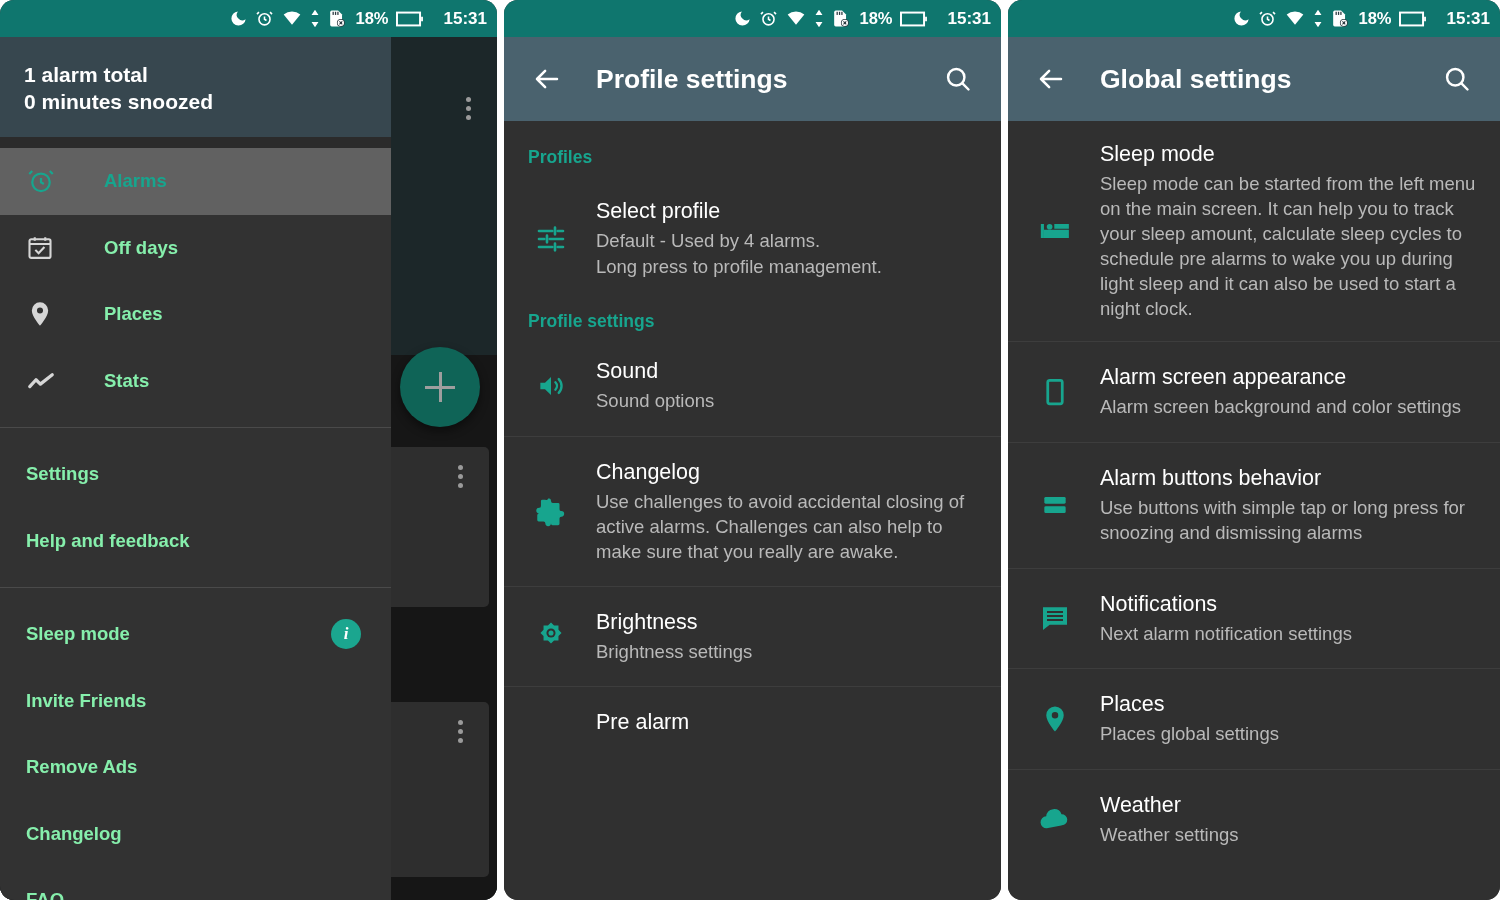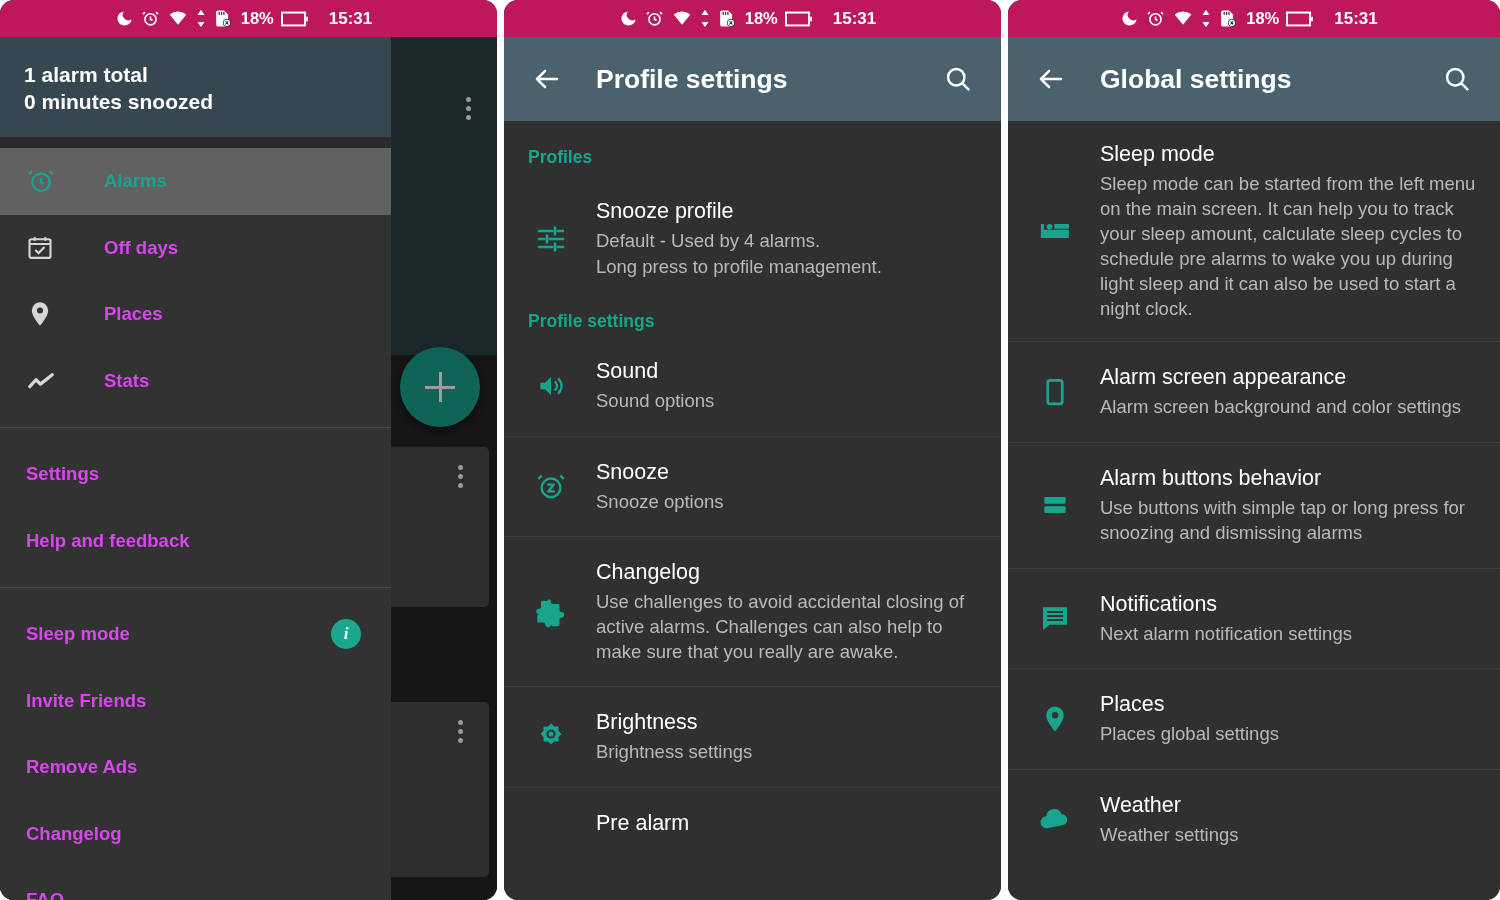--- a/index.html
+++ b/index.html
@@ -17,22 +17,22 @@
     overflow: hidden;
     border-radius: 14px;
   }
   .phone.p1 { width: 497px; }
   .phone.p2 { width: 497px; margin-left: 7px; }
   .phone.p3 { width: 492px; margin-left: 7px; }
 
   
   .statusbar {
     height: 37px; width: 100%;
-    background: #be185d;
-    display: flex; align-items: center; justify-content: center;
+    background: #0f766e;
+    display: flex; align-items: center; justify-content: flex-end;
     padding-right: 10px;
     color: #ffffff;
     position: relative; z-index: 40;
   }
   .sb-icons { display: flex; align-items: center; gap: 7px; }
   .sb-pct { font-size: 16.5px; font-weight: bold; margin-left: 2px; }
   .sb-time { font-size: 17px; font-weight: bold; margin-left: 13px; }
   .sb-icon svg { display:block; }
 
   
@@ -95,21 +95,21 @@
   }
   .dh-line { color: #ffffff; font-size: 21px; font-weight: bold; line-height: 27px; }
   .drawer-gap { height: 11px; background: #2b2b2b; flex: 0 0 auto;}
   .nav-item {
     height: 66.5px; display: flex; align-items: center;
     padding-left: 26px;
   }
   .nav-item.selected { background: #616161; }
   .nav-ico { width: 40px; display: flex; align-items: center; justify-content: flex-start; flex: 0 0 auto;}
   .nav-label {
-    color: #d946ef; font-size: 18.5px; font-weight: bold;
+    color: #86efac; font-size: 18.5px; font-weight: bold;
     margin-left: 38px;
   }
   .nav-item.selected .nav-label { color: #17a58e; }
   .nav-divider { height: 1px; background: #4a4a4a; margin: 13px 0; }
   .nav-simple {
     height: 66.5px; display: flex; align-items: center; justify-content: space-between;
     padding: 0 30px 0 26px;
   }
   .nav-simple .nav-label { margin-left: 0; }
   .info-badge {
@@ -370,21 +370,21 @@
       <div class="section-head">Profiles</div>
 
       <div class="row no-top" style="padding-top:30px;padding-bottom:18px;">
         <span class="row-ico">
           <svg width="32" height="32" viewBox="0 0 24 24" fill="none" stroke="#17a58e" stroke-width="2" stroke-linecap="round">
             <path d="M3 6h10M17 6h4M3 12h4M11 12h10M3 18h10M17 18h4"></path>
             <path d="M15 3.5v5M9 9.5v5M15 15.5v5"></path>
           </svg>
         </span>
         <span class="row-body">
-          <span class="row-title" style="display:block;">Snooze profile</span>
+          <span class="row-title" style="display:block;">Select profile</span>
           <span class="row-sub" style="display:block;white-space:pre-line;">Default - Used by 4 alarms.
 Long press to profile management.</span>
         </span>
       </div>
 
       <div class="section-head" style="padding-top:14px;">Profile settings</div>
 
       <div class="row no-top" style="padding-top:26px;">
         <span class="row-ico">
           <svg width="32" height="32" viewBox="0 0 24 24" fill="#17a58e">
@@ -392,33 +392,20 @@
               <path d="M15.3 9.2a4 4 0 010 5.6" stroke="#17a58e" stroke-width="1.8" fill="none" stroke-linecap="round"></path>
               <path d="M17.8 6.8a7.5 7.5 0 010 10.4" stroke="#17a58e" stroke-width="1.8" fill="none" stroke-linecap="round"></path>
             </svg>
         </span>
         <span class="row-body">
           <span class="row-title" style="display:block;">Sound</span>
           <span class="row-sub" style="display:block;">Sound options</span>
         </span>
       </div>
 
-      <div class="row">
-        <span class="row-ico">
-          <svg width="32" height="32" viewBox="0 0 24 24" fill="none" stroke="#17a58e" stroke-width="1.8">
-            <circle cx="12" cy="13.4" r="7"></circle>
-              <path d="M5 4.2L2.5 6.6M19 4.2l2.5 2.4"></path>
-            <path d="M9.8 10.9h4.4l-4.4 5.2h4.4" stroke-width="1.7" stroke-linecap="round" stroke-linejoin="round"></path>
-          </svg>
-        </span>
-        <span class="row-body">
-          <span class="row-title" style="display:block;">Snooze</span>
-          <span class="row-sub" style="display:block;">Snooze options</span>
-        </span>
-      </div>
 
       <div class="row">
         <span class="row-ico">
           <svg width="34" height="34" viewBox="0 0 24 24" fill="#17a58e">
               <path d="M10 3a2 2 0 012 2 1.3 1.3 0 001.3 1.3H17a1 1 0 011 1v3.4A1.3 1.3 0 0019.3 12 2 2 0 0119.3 16a1.3 1.3 0 00-1.3 1.3V21a1 1 0 01-1 1h-3.4A1.3 1.3 0 0112 20.7 2 2 0 018 20.7a1.3 1.3 0 00-1.3-1.3H3.3a1 1 0 01-1-1v-3.4A1.3 1.3 0 013.6 13.7 2 2 0 013.6 9.7a1.3 1.3 0 001.3-1.3V5a1 1 0 011-1h2.1A1.3 1.3 0 0010 2.7z"></path>
             </svg>
         </span>
         <span class="row-body">
           <span class="row-title" style="display:block;">Changelog</span>
           <span class="row-sub tight" style="display:block;">Use challenges to avoid accidental closing of active alarms. Challenges can also help to make sure that you really are awake.</span>

